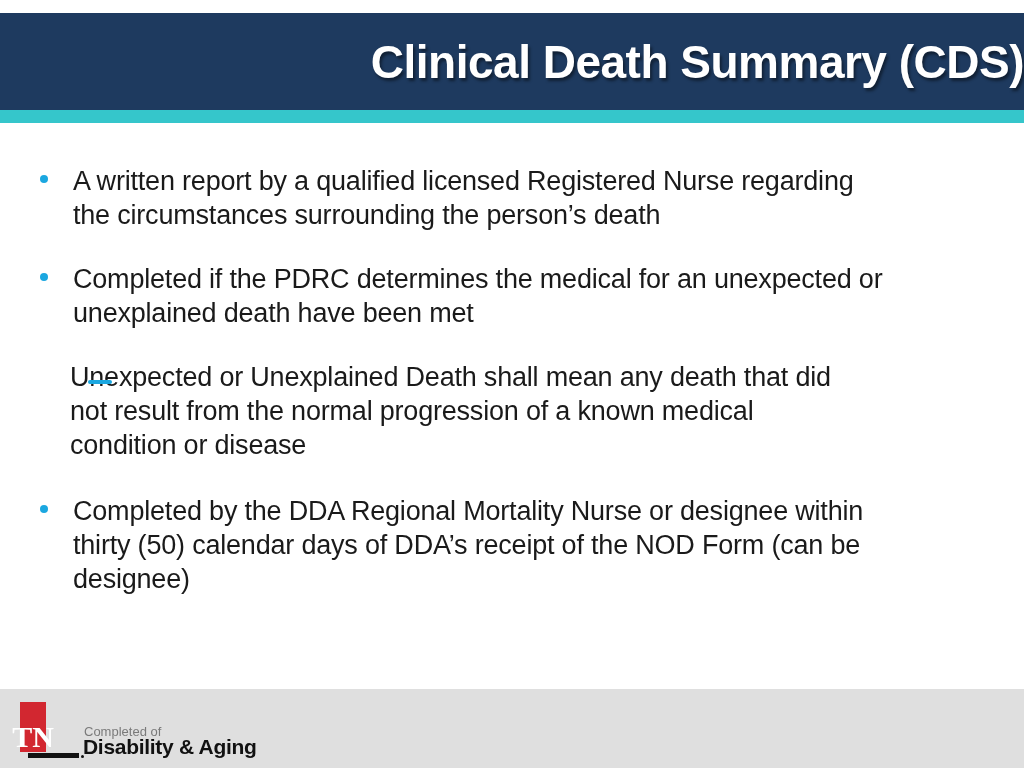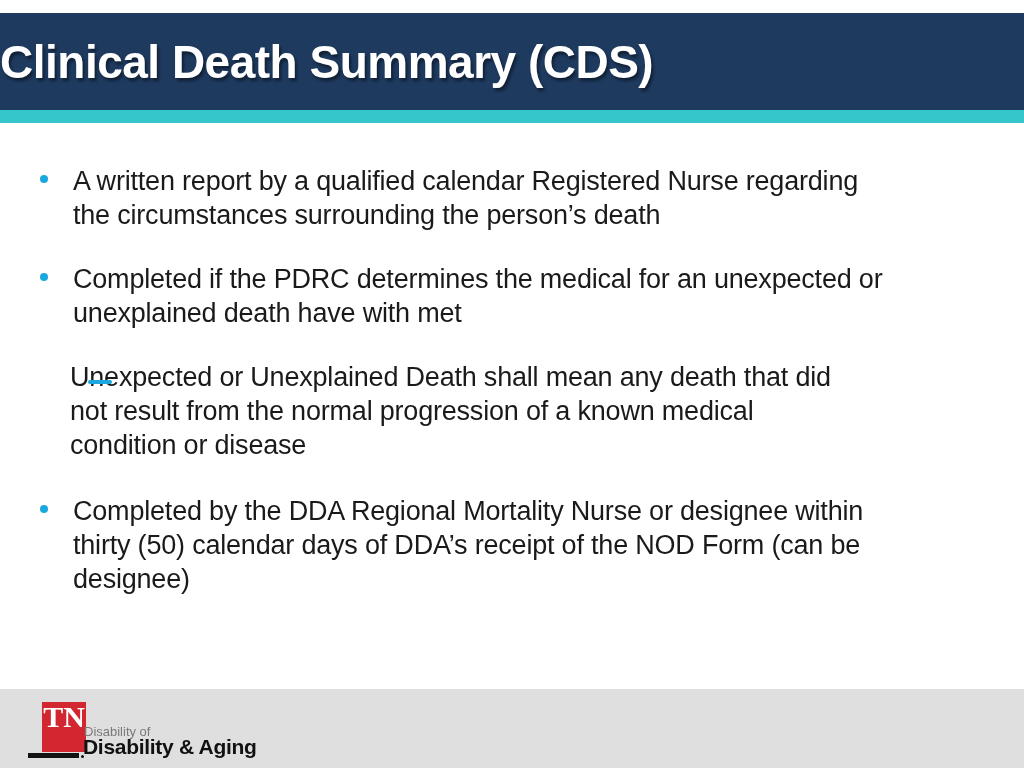--- a/index.html
+++ b/index.html
@@ -21,21 +21,21 @@
 
   
   .header-bar {
     position: absolute;
     top: 13px; left: 0;
     width: 1024px;
     height: 97px;
     background: var(--navy, #1E3A5F);
     display: flex;
     align-items: center;
-    justify-content: flex-start;
+    justify-content: flex-end;
   }
   .slide-title {
     color: #ffffff;
     font-size: 46px;
     font-weight: bold;
     letter-spacing: -0.5px;
     text-shadow: 2px 3px 3px rgba(0,0,0,0.45);
     white-space: nowrap;
   }
   .teal-stripe {
@@ -86,25 +86,25 @@
   
   .footer-strip {
     position: absolute;
     top: 689px; left: 0;
     width: 1024px;
     height: 79px;
     background: var(--gray, #DFDFDF);
   }
   .tn-square {
     position: absolute;
-    left: 42px; top: 13px;
-    width: 44px; height: 50px;
+    left: 20px; top: 13px;
+    width: 26px; height: 50px;
     background: var(--red, #D22730);
     display: flex;
-    align-items: flex-start;
+    align-items: flex-end;
     justify-content: center;
   }
   .tn-monogram {
     font-family: "Liberation Serif", serif;
     font-weight: bold;
     font-size: 30px;
     color: #ffffff;
     line-height: 1;
   }
   .tn-underline {
@@ -142,28 +142,28 @@
 
 <div class="slide">
 
   <div class="header-bar">
     <div class="slide-title">Clinical Death Summary (CDS)</div>
   </div>
   <div class="teal-stripe"></div>
 
   <div class="bullet-block bullet-1">
     <span class="bullet-dot"></span>
-    <div class="text-line">A written report by a qualified calendar Registered Nurse regarding</div>
+    <div class="text-line">A written report by a qualified licensed Registered Nurse regarding</div>
     <div class="text-line">the circumstances surrounding the person’s death</div>
   </div>
 
   <div class="bullet-block bullet-2">
     <span class="bullet-dot"></span>
     <div class="text-line">Completed if the PDRC determines the medical for an unexpected or</div>
-    <div class="text-line">unexplained death have with met</div>
+    <div class="text-line">unexplained death have been met</div>
   </div>
 
   <div class="bullet-block bullet-sub">
     <span class="bullet-dash"></span>
     <div class="text-line">Unexpected or Unexplained Death shall mean any death that did</div>
     <div class="text-line">not result from the normal progression of a known medical</div>
     <div class="text-line">condition or disease</div>
   </div>
 
   <div class="bullet-block bullet-3">
@@ -172,17 +172,17 @@
     <div class="text-line">thirty (50) calendar days of DDA’s receipt of the NOD Form (can be</div>
     <div class="text-line">designee)</div>
   </div>
 
   <div class="footer-strip">
     <div class="tn-square">
       <span class="tn-monogram">TN</span>
     </div>
     <div class="tn-underline"></div>
     <div class="tn-trademark"></div>
-    <div class="dept-prefix">Disability of</div>
+    <div class="dept-prefix">Completed of</div>
     <div class="dept-name">Disability &amp; Aging</div>
   </div>
 
 </div>
 
 </body></html>

